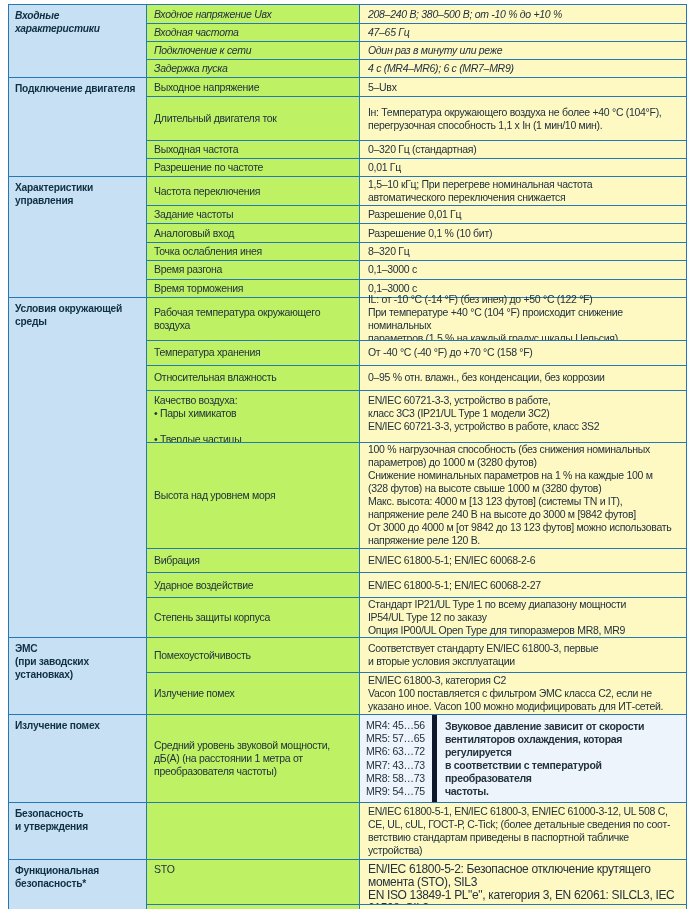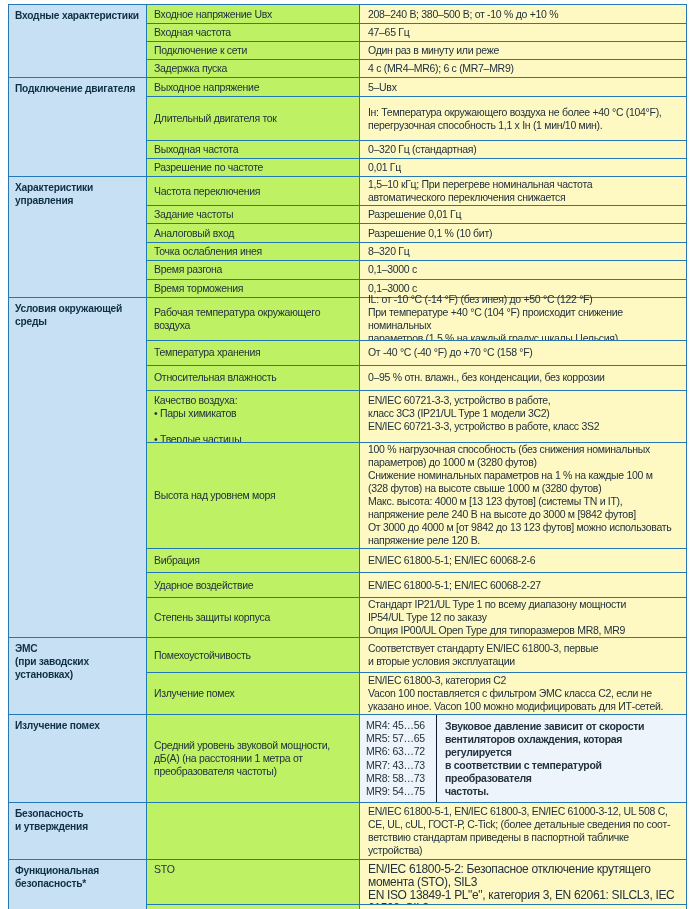--- a/index.html
+++ b/index.html
@@ -8,21 +8,21 @@
     width: 696px; height: 909px; background:#ffffff; position: relative;
     overflow: hidden; font-family: "Liberation Sans", sans-serif;
   }
   .spec-table {
     position: absolute; left: 8px; top: 4px; width: 679px;
     border: 1px solid #2478b5;
     border-bottom: 4px solid #2b7cc0;
     background: #edf4fb;
   }
   .section { display: flex; border-top: 1px solid #2478b5; align-items: stretch; }
-  .section:first-child { border-top: none; }
+  .section:first-child { border-top: none; font-style: italic; }
   .cat {
     width: 138px; min-width: 138px; background: #c8e0f3;
     border-right: 1px solid #2478b5;
     padding: 4px 6px; font-weight: bold; font-size: 10.2px; line-height: 13px;
     color: #0f2f45; white-space: pre-line; letter-spacing: -0.2px;
   }
   .rows { flex: 1; display: flex; flex-direction: column; }
   .row { display: flex; border-top: 1px solid #2478b5; align-items: stretch; flex: 1; }
   .row:first-child { border-top: none; }
   .pcell {
@@ -35,21 +35,21 @@
   .vcell {
     flex: 1; background: #fef9c3; padding: 2px 8px;
     display: flex; align-items: center;
     white-space: pre-line; font-size: 10.5px; line-height: 13px;
     color: #22323e; letter-spacing: -0.3px;
   }
   .row.top .pcell, .row.top .vcell { align-items: flex-start; padding-top: 3px; }
   .vcell.small { font-size: 12px; letter-spacing: -0.35px; }
   .vsplit { flex: 1; display: flex; background: #edf4fb; }
   .levels {
-    width: 77px; min-width: 77px; border-right: 1px solid #0f172a;
+    width: 77px; min-width: 77px; border-right: 5px solid #0f172a;
     padding: 4px 6px; display: flex; align-items: center;
     white-space: pre-line; font-size: 10.5px; line-height: 13.2px;
     color: #22323e; letter-spacing: -0.3px;
   }
   .note {
     flex: 1; padding: 4px 8px; display: flex; align-items: center;
     white-space: pre-line; font-size: 10.5px; line-height: 13px;
     color: #22323e; letter-spacing: -0.3px; font-weight: bold;
   }
 </style>

